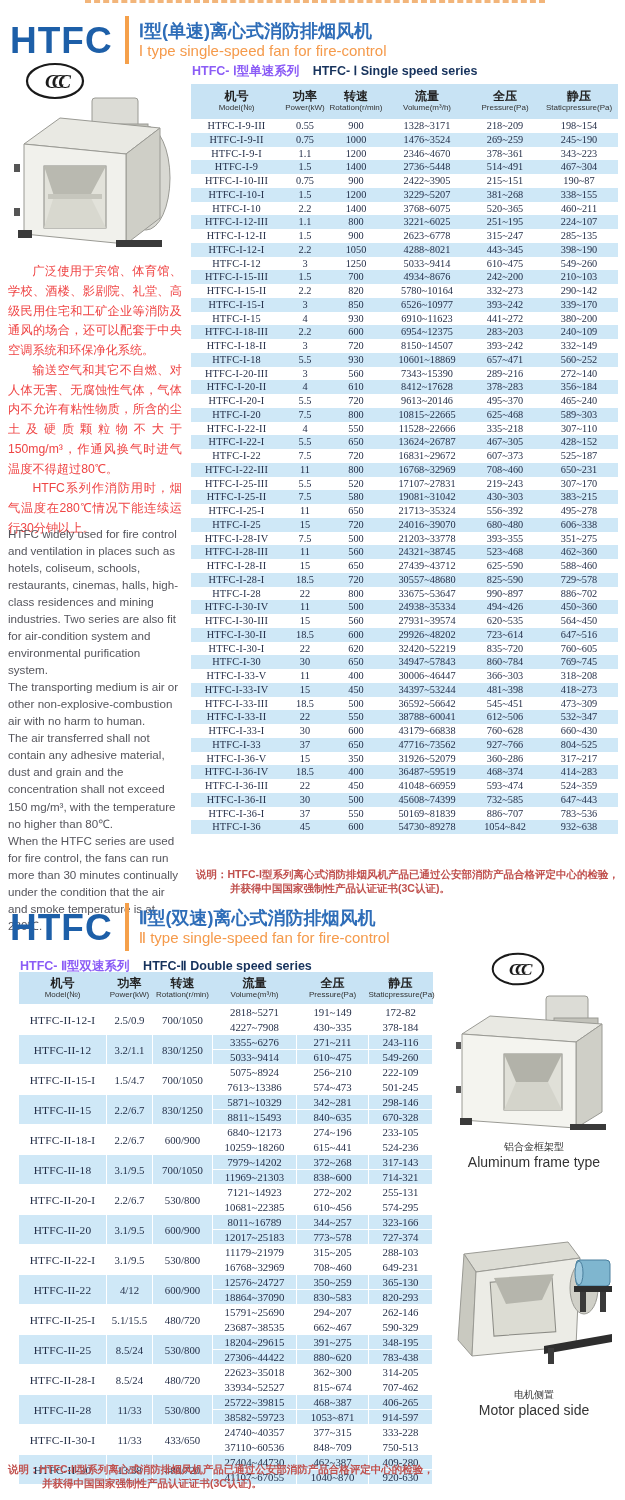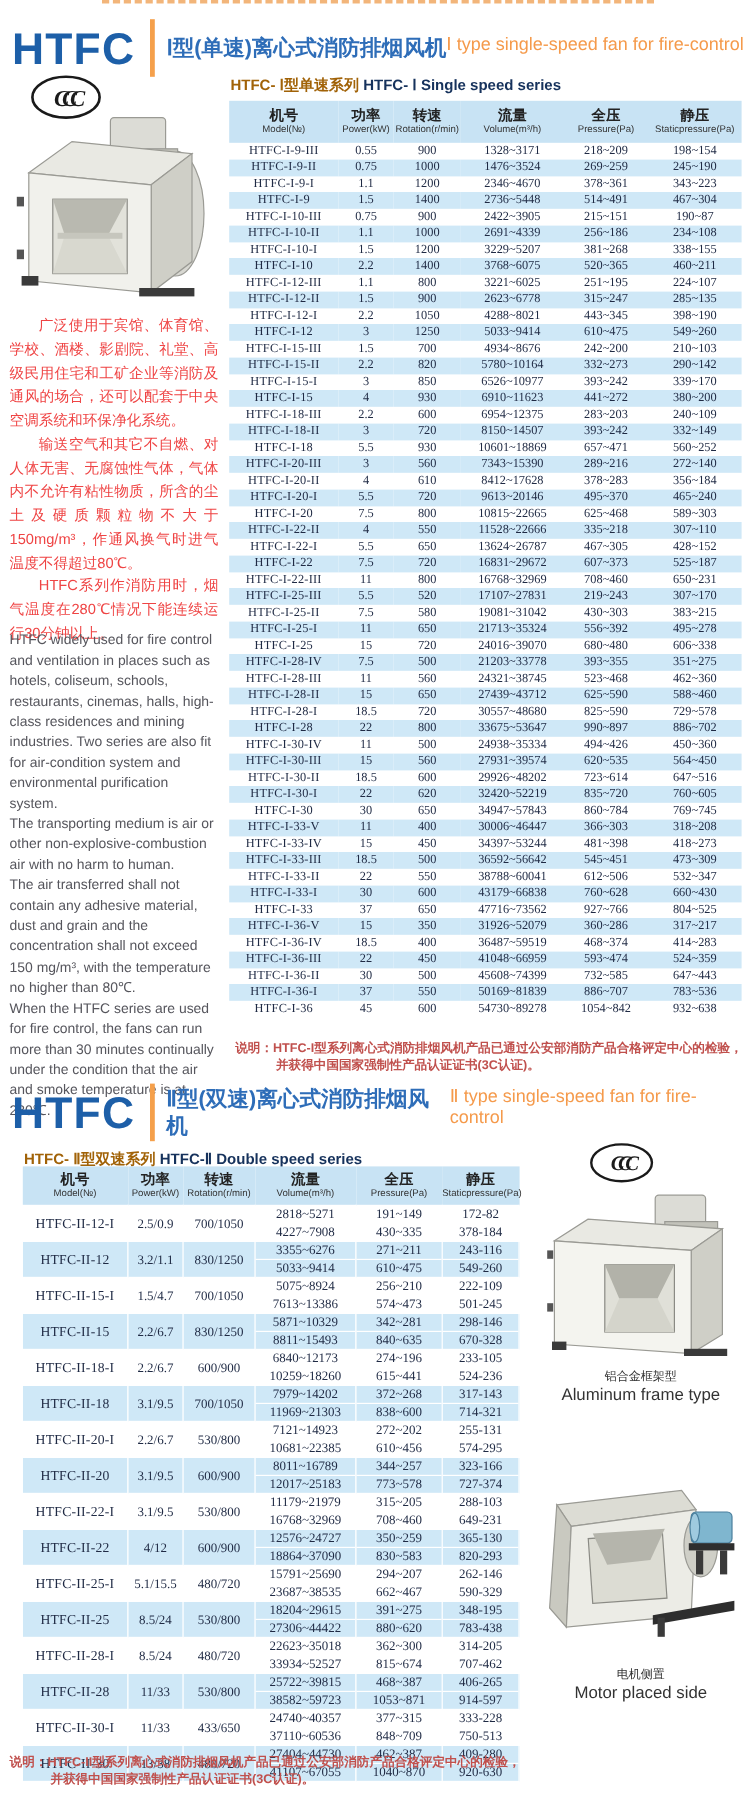--- a/index.html
+++ b/index.html
@@ -5,37 +5,37 @@
   html,body{margin:0;padding:0;background:#fff;}
   #page{position:relative;width:625px;height:1500px;background:#fff;overflow:hidden;
         font-family:"Liberation Sans",sans-serif;text-decoration:underline;}
   .top-dashes{position:absolute;top:0;left:85px;width:460px;height:0;
         border-top:3px dashed #f0a35a;opacity:.8;}
 
   
   .sec-header{position:absolute;left:10px;display:flex;align-items:center;}
   .brand{font-size:37px;font-weight:bold;color:#1d5fa8;letter-spacing:1px;line-height:1;}
   .vbar{width:4px;height:48px;background:#f5a04b;margin:0 10px 0 12px;}
-  .titles{display:flex;flex-direction:row;justify-content:center;}
+  .titles{display:flex;flex-direction:column;justify-content:center;}
   .title-zh{font-size:18px;font-weight:bold;color:#2e6db8;line-height:1.25;}
   .title-en{font-size:15px;color:#f59a4b;line-height:1.2;}
 
   
   .ccc{position:absolute;}
   .fanimg{position:absolute;}
   .zh-paras{position:absolute;left:8px;width:174px;font-size:12.2px;color:#ef4444;
         line-height:1.62;text-align:justify;font-weight:500;}
   .zh-paras p{margin:0;text-indent:2em;}
   .en-paras{position:absolute;left:8px;width:174px;font-size:11.6px;color:#55555c;
         line-height:1.47;text-align:left;}
   .en-paras p{margin:0;}
 
   
   .series-line{position:absolute;font-size:12.5px;font-weight:bold;}
-  .series-zh{color:#a16207;}
+  .series-zh{color:#8b5cf6;margin-right:10px;}
   .series-en{color:#16325c;}
   table{border-collapse:collapse;table-layout:fixed;}
   #table1{position:absolute;top:84px;left:191px;width:427px;font-family:"Liberation Serif",serif;}
   #table2{position:absolute;top:972px;left:18px;width:414px;font-family:"Liberation Serif",serif;}
   th{background:#c8e3f4;padding:1px 0;vertical-align:middle;font-weight:normal;}
   .h-zh{font-size:12px;font-weight:bold;color:#222;font-family:"Liberation Sans",sans-serif;line-height:1.15;}
   .h-en{font-size:8px;color:#333;font-family:"Liberation Sans",sans-serif;line-height:1.1;}
   #table1 th{height:33px;}
   #table2 th{height:30px;}
   #table1 td{height:13.75px;font-size:10.3px;color:#1f2a44;text-align:center;padding:0;line-height:1.1;}
@@ -187,28 +187,20 @@
         </tr>
         <tr>
           <td class="model-col">HTFC-I-10-III</td>
           <td>0.75</td>
           <td>900</td>
           <td>2422~3905</td>
           <td>215~151</td>
           <td>190~87</td>
         </tr>
         <tr>
-          <td class="model-col">HTFC-I-10-II</td>
-          <td>1.1</td>
-          <td>1000</td>
-          <td>2691~4339</td>
-          <td>256~186</td>
-          <td>234~108</td>
-        </tr>
-        <tr>
           <td class="model-col">HTFC-I-10-I</td>
           <td>1.5</td>
           <td>1200</td>
           <td>3229~5207</td>
           <td>381~268</td>
           <td>338~155</td>
         </tr>
         <tr>
           <td class="model-col">HTFC-I-10</td>
           <td>2.2</td>

